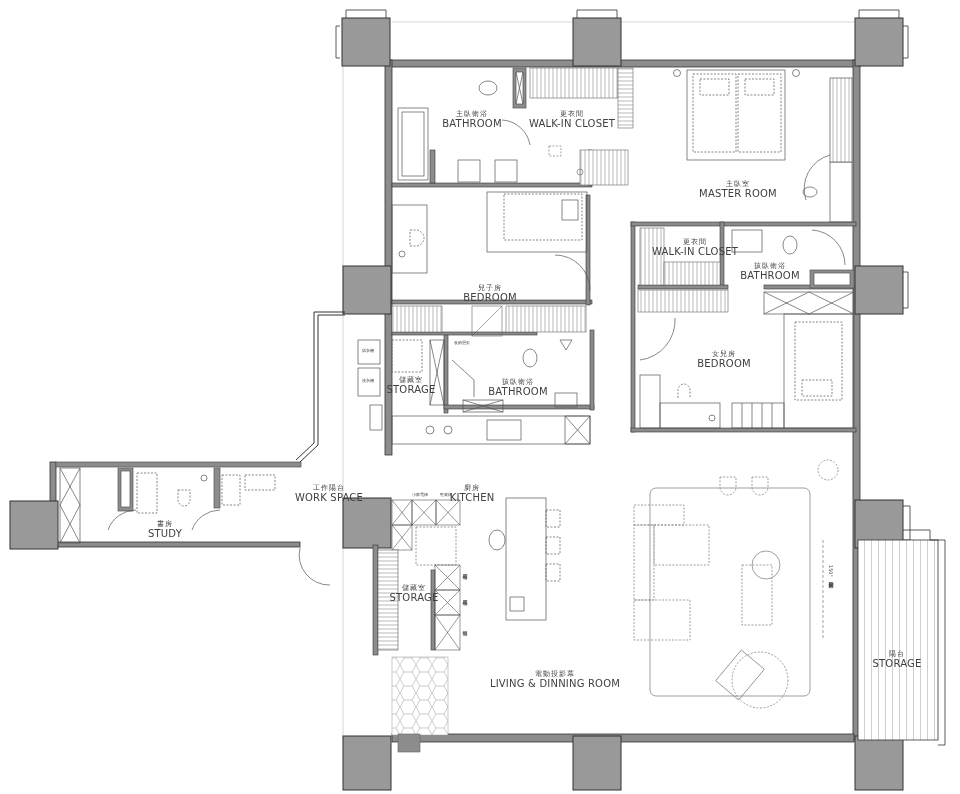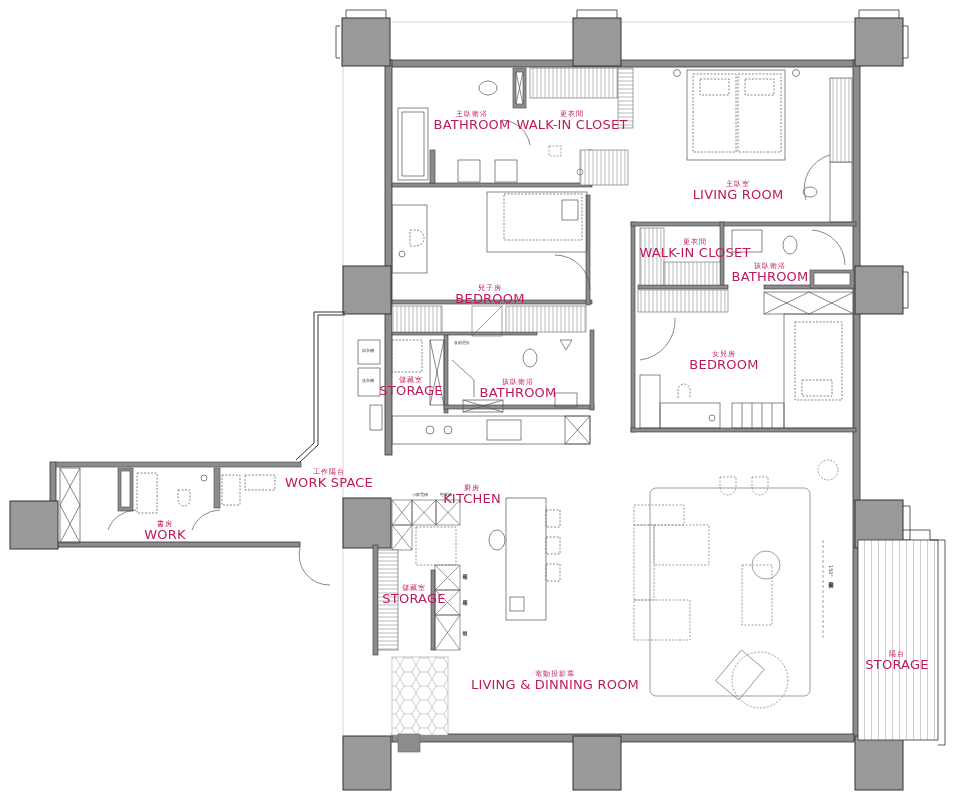--- a/index.html
+++ b/index.html
@@ -1,20 +1,20 @@
 <!DOCTYPE html>
 <html><head>
 <meta charset="utf-8">
 <style>
   html, body { margin:0; padding:0; background:#ffffff; }
   body { width:960px; height:794px; position:relative; overflow:hidden; font-family:"DejaVu Sans", sans-serif; }
   #plan { position:absolute; left:0; top:0; width:960px; height:794px; }
-  .lbl { position:absolute; text-align:center; color:#be185d; line-height:1.15; transform:translateX(-50%); white-space:nowrap; }
+  .lbl { position:absolute; text-align:center; color:#404040; line-height:1.15; transform:translateX(-50%); white-space:nowrap; }
   .lbl .zh { font-size:7px; display:block; letter-spacing:1px; }
-  .lbl .en { font-size:13px; display:block; letter-spacing:0.2px; }
+  .lbl .en { font-size:10px; display:block; letter-spacing:0.2px; }
   .tiny { position:absolute; font-size:4px; color:#444; white-space:nowrap; }
   .vtext { position:absolute; font-size:5px; color:#444; writing-mode:vertical-rl; }
 </style>
 </head>
 <body>
 
 <svg id="plan" viewBox="0 0 960 794" xmlns="http://www.w3.org/2000/svg">
   <defs>
     <pattern id="xbox" width="10" height="10" patternUnits="userSpaceOnUse"></pattern>
     <pattern id="hatch" width="4" height="4" patternUnits="userSpaceOnUse">
@@ -270,21 +270,21 @@
 <div class="lbl" style="left:472px;top:110px;">
   <span class="zh">主臥衛浴</span>
   <span class="en">BATHROOM</span>
 </div>
 <div class="lbl" style="left:572px;top:110px;">
   <span class="zh">更衣間</span>
   <span class="en">WALK-IN CLOSET</span>
 </div>
 <div class="lbl" style="left:738px;top:180px;">
   <span class="zh">主臥室</span>
-  <span class="en">LIVING ROOM</span>
+  <span class="en">MASTER ROOM</span>
 </div>
 <div class="lbl" style="left:490px;top:284px;">
   <span class="zh">兒子房</span>
   <span class="en">BEDROOM</span>
 </div>
 <div class="lbl" style="left:695px;top:238px;">
   <span class="zh">更衣間</span>
   <span class="en">WALK-IN CLOSET</span>
 </div>
 <div class="lbl" style="left:770px;top:262px;">
@@ -296,31 +296,31 @@
   <span class="en">BEDROOM</span>
 </div>
 <div class="lbl" style="left:411px;top:376px;">
   <span class="zh">儲藏室</span>
   <span class="en">STORAGE</span>
 </div>
 <div class="lbl" style="left:518px;top:378px;">
   <span class="zh">孩臥衛浴</span>
   <span class="en">BATHROOM</span>
 </div>
-<div class="lbl" style="left:329px;top:468px;">
+<div class="lbl" style="left:329px;top:484px;">
   <span class="zh">工作陽台</span>
   <span class="en">WORK SPACE</span>
 </div>
 <div class="lbl" style="left:472px;top:484px;">
   <span class="zh">廚房</span>
   <span class="en">KITCHEN</span>
 </div>
 <div class="lbl" style="left:165px;top:520px;">
   <span class="zh">書房</span>
-  <span class="en">WORK</span>
+  <span class="en">STUDY</span>
 </div>
 <div class="lbl" style="left:414px;top:584px;">
   <span class="zh">儲藏室</span>
   <span class="en">STORAGE</span>
 </div>
 <div class="lbl" style="left:555px;top:670px;">
   <span class="zh">電動投影幕</span>
   <span class="en">LIVING &amp; DINNING ROOM</span>
 </div>
 <div class="lbl" style="left:897px;top:650px;">

